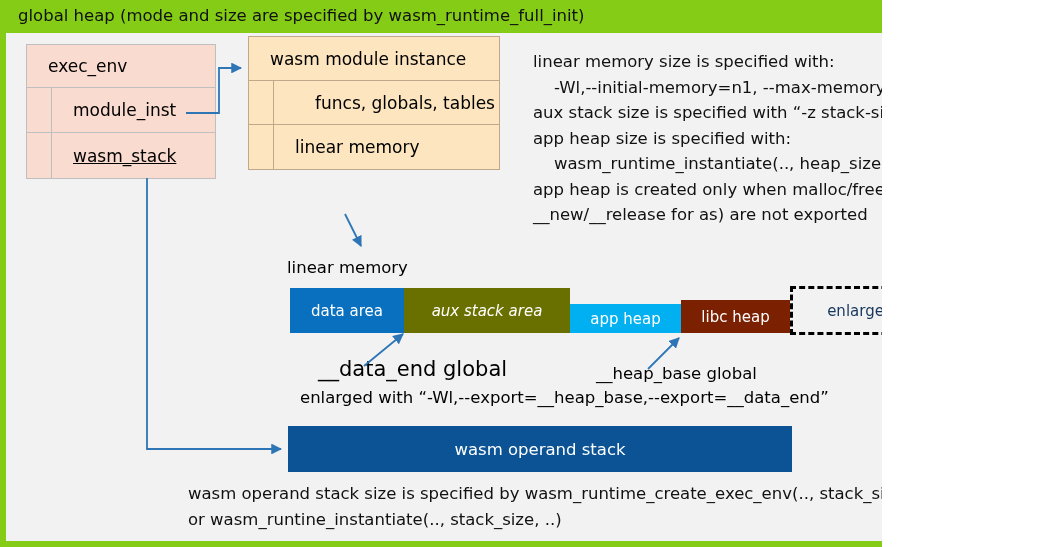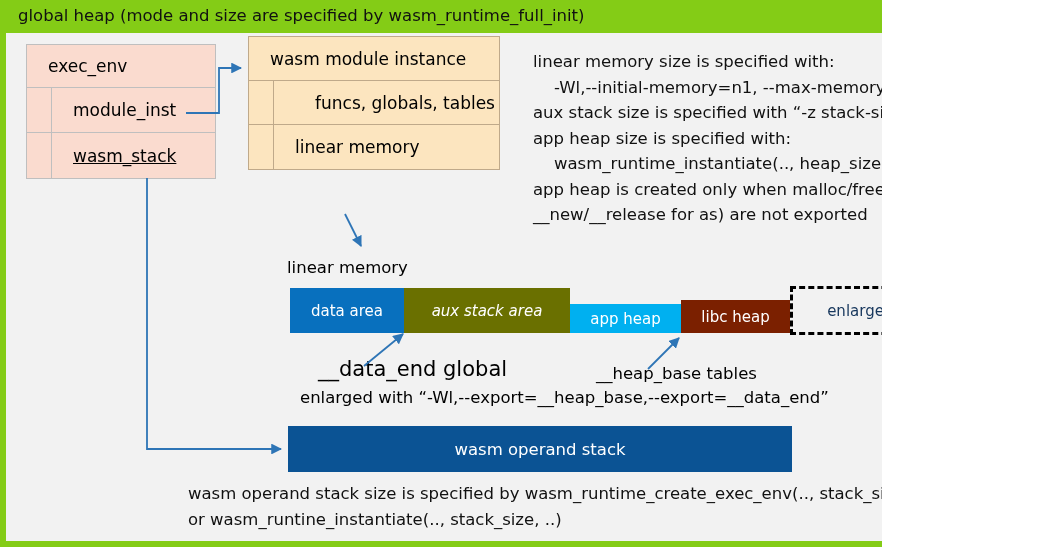--- a/index.html
+++ b/index.html
@@ -214,21 +214,21 @@
   <div id="lm-label">linear memory</div>
   <div id="mem-strip">
     <div class="seg" style="width:114px;background:#0870be;color:#ffffff;">data area</div>
     <div class="seg" style="width:166px;background:#6a7000;color:#ffffff;font-style:italic;">aux stack area</div>
     <div class="seg" style="width:111px;background:#00b0f0;color:#ffffff;margin-top:16px;">app heap</div>
     <div class="seg" style="width:109px;background:#7b2000;color:#ffffff;margin-top:12px;">libc heap</div>
     <div class="seg dashed" style="width:198px;">enlarged memory</div>
   </div>
 
   <div id="ann-data-end">__data_end global</div>
-  <div id="ann-heap-base">__heap_base tables</div>
+  <div id="ann-heap-base">__heap_base global</div>
   <div id="ann-exported">enlarged with “-Wl,--export=__heap_base,--export=__data_end”</div>
 
   <div id="operand-stack">wasm operand stack</div>
 
   <div class="textblock" id="desc-bottom">wasm operand stack size is specified by wasm_runtime_create_exec_env(.., stack_size)
 or wasm_runtine_instantiate(.., stack_size, ..)</div>
 
   <svg class="wires">
     <defs>
       <marker id="arrowBlue" viewBox="0 0 10 10" refX="9" refY="5" markerWidth="6" markerHeight="6" orient="auto-start-reverse">

